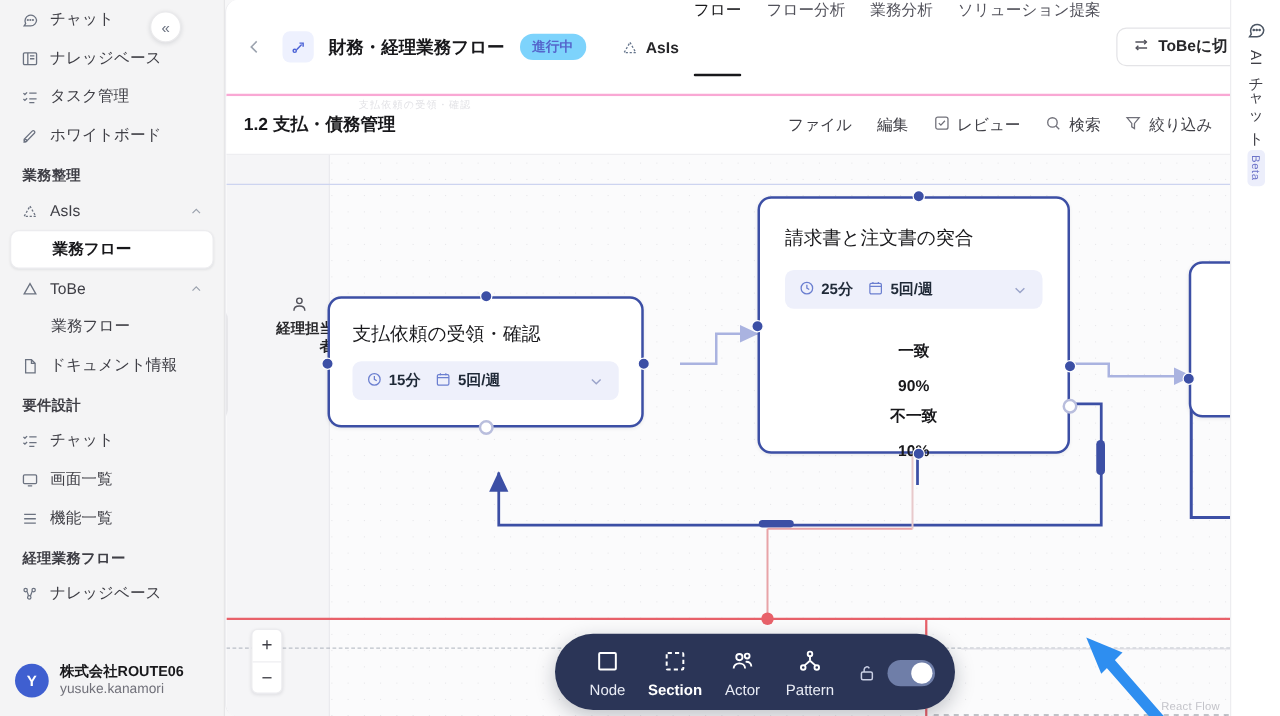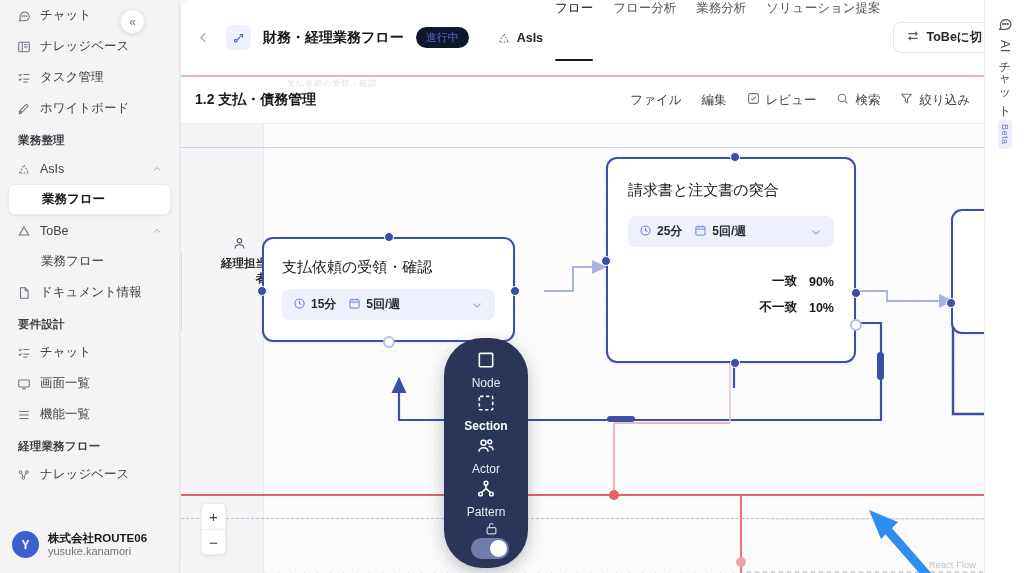--- a/index.html
+++ b/index.html
@@ -79,21 +79,21 @@
     border-bottom: 2px solid #f9a8d4;
   }
   .back-chevron { color:#9ca3af; font-size: 14px; cursor:pointer; display:flex; padding:3px; }
   .doc-badge {
     width: 25px; height: 25px; border-radius: 6px; background:#eef1fe;
     display:flex; align-items:center; justify-content:center; color:#4b62d6; flex:0 0 25px;
   }
   .doc-badge svg { width: 14px; height: 14px; }
   .doc-title { font-size: 14px; font-weight: bold; color: #18181b; white-space: nowrap; }
   .pill-status {
-    background: #0f172a; color: #5566cc; font-size: 11px; font-weight: normal;
+    background: #7dd3fc; color: #5566cc; font-size: 11px; font-weight: bold;
     border-radius: 11px; padding: 3px 10px; white-space: nowrap;
   }
   .vsep { width: 1px; height: 22px; background: #e8e8ec; margin: 0 2px; }
   .mode-chip { display:flex; align-items:center; gap:6px; font-size:12.5px; font-weight:bold; color:#27272a; white-space: nowrap; }
   .mode-chip svg { width: 14px; height: 14px; color:#64748b; }
   .tabs { display:flex; align-items:center; gap: 20px; height: 100%; }
   .tab {
     font-size: 12.5px; color: #52525b; white-space: nowrap; cursor: pointer;
     height: 100%; display: flex; align-items: flex-start; position: relative;
   }
@@ -160,36 +160,35 @@
   }
   .node .title { font-size: 15px; font-weight: normal; color:#18181b; white-space:nowrap; }
   .meta {
     display:flex; align-items:center; gap: 12px; background:#eef0fb;
     border-radius: 7px; padding: 7px 11px;
   }
   .meta .m { display:flex; align-items:center; gap: 5px; font-size: 12px; font-weight:bold; color:#1f2937; white-space:nowrap;}
   .meta .m svg { width: 13px; height: 13px; color:#6b7fd0; }
   .meta .chev { margin-left:auto; color:#9aa3c9; display:flex; }
   .meta .chev svg { width: 14px; height: 14px; }
-  .branch { display:flex; align-items:center; justify-content:flex-end; gap: 12px; font-size: 12.5px; font-weight: bold; color:#18181b; white-space:nowrap; }
+  .branch { display:flex; align-items:center; justify-content:flex-end; gap: 12px; font-size: 12.5px; font-weight: bold; color:#18181b; white-space:nowrap;flex-direction:column; }
 
   .handle { position:absolute; width: 10px; height:10px; border-radius:50%; background:#3c4fa5; border:1.5px solid #fff; }
   .handle.open { background:#ffffff; border:2px solid #b9bedd; }
 
   
   .edges { position:absolute; inset:0; pointer-events:none; }
 
   
   .palette {
     position:absolute; left: 263px; bottom: 5px;
     background:#2b3557; border-radius: 38px;
     display:flex; align-items:center; gap: 2px;
     padding: 11px 16px 9px 16px; box-shadow: 0 5px 16px rgba(16,24,40,.25);
     z-index: 25;
-    flex-direction: column;
   }
   .ptool { width: 52px; display:flex; flex-direction:column; align-items:center; gap: 6px; cursor:pointer; }
   .ptool .pi { height: 21px; display:flex; align-items:center; justify-content:center; color:#fff; }
   .ptool .pi svg { width: 20px; height: 20px; }
   .ptool .pl { font-size: 12px; color:#e9ecf5; }
   .ptool.sel .pl { font-weight: bold; color:#fff; }
   .lock { margin-left: 10px; color:#c9cfe4; display:flex; align-items:center; }
   .lock svg { width: 15px; height: 15px; }
   .toggle {
     margin-left: 7px; width: 38px; height: 21px; border-radius: 11px;

